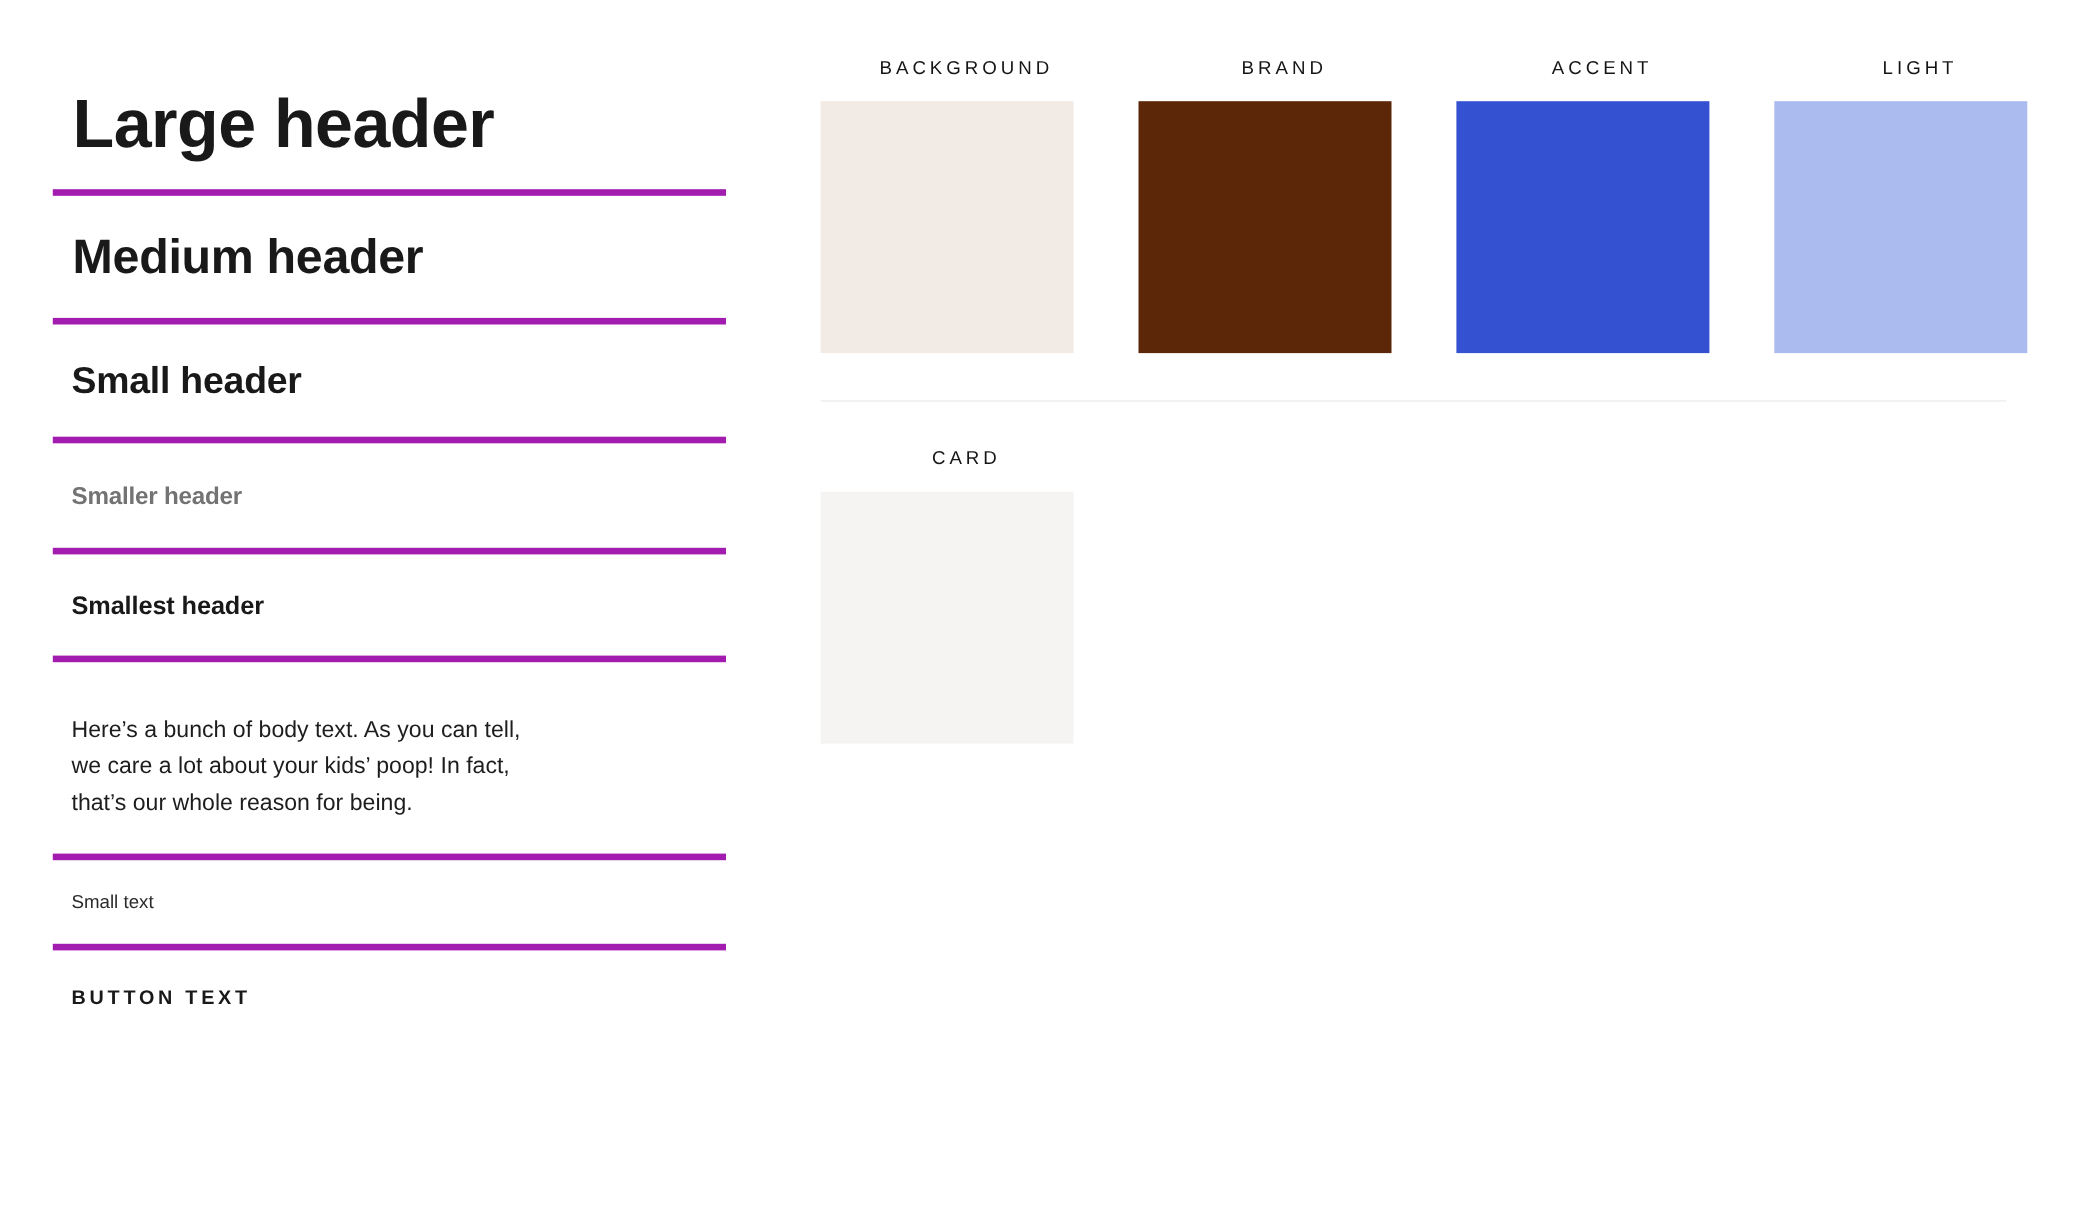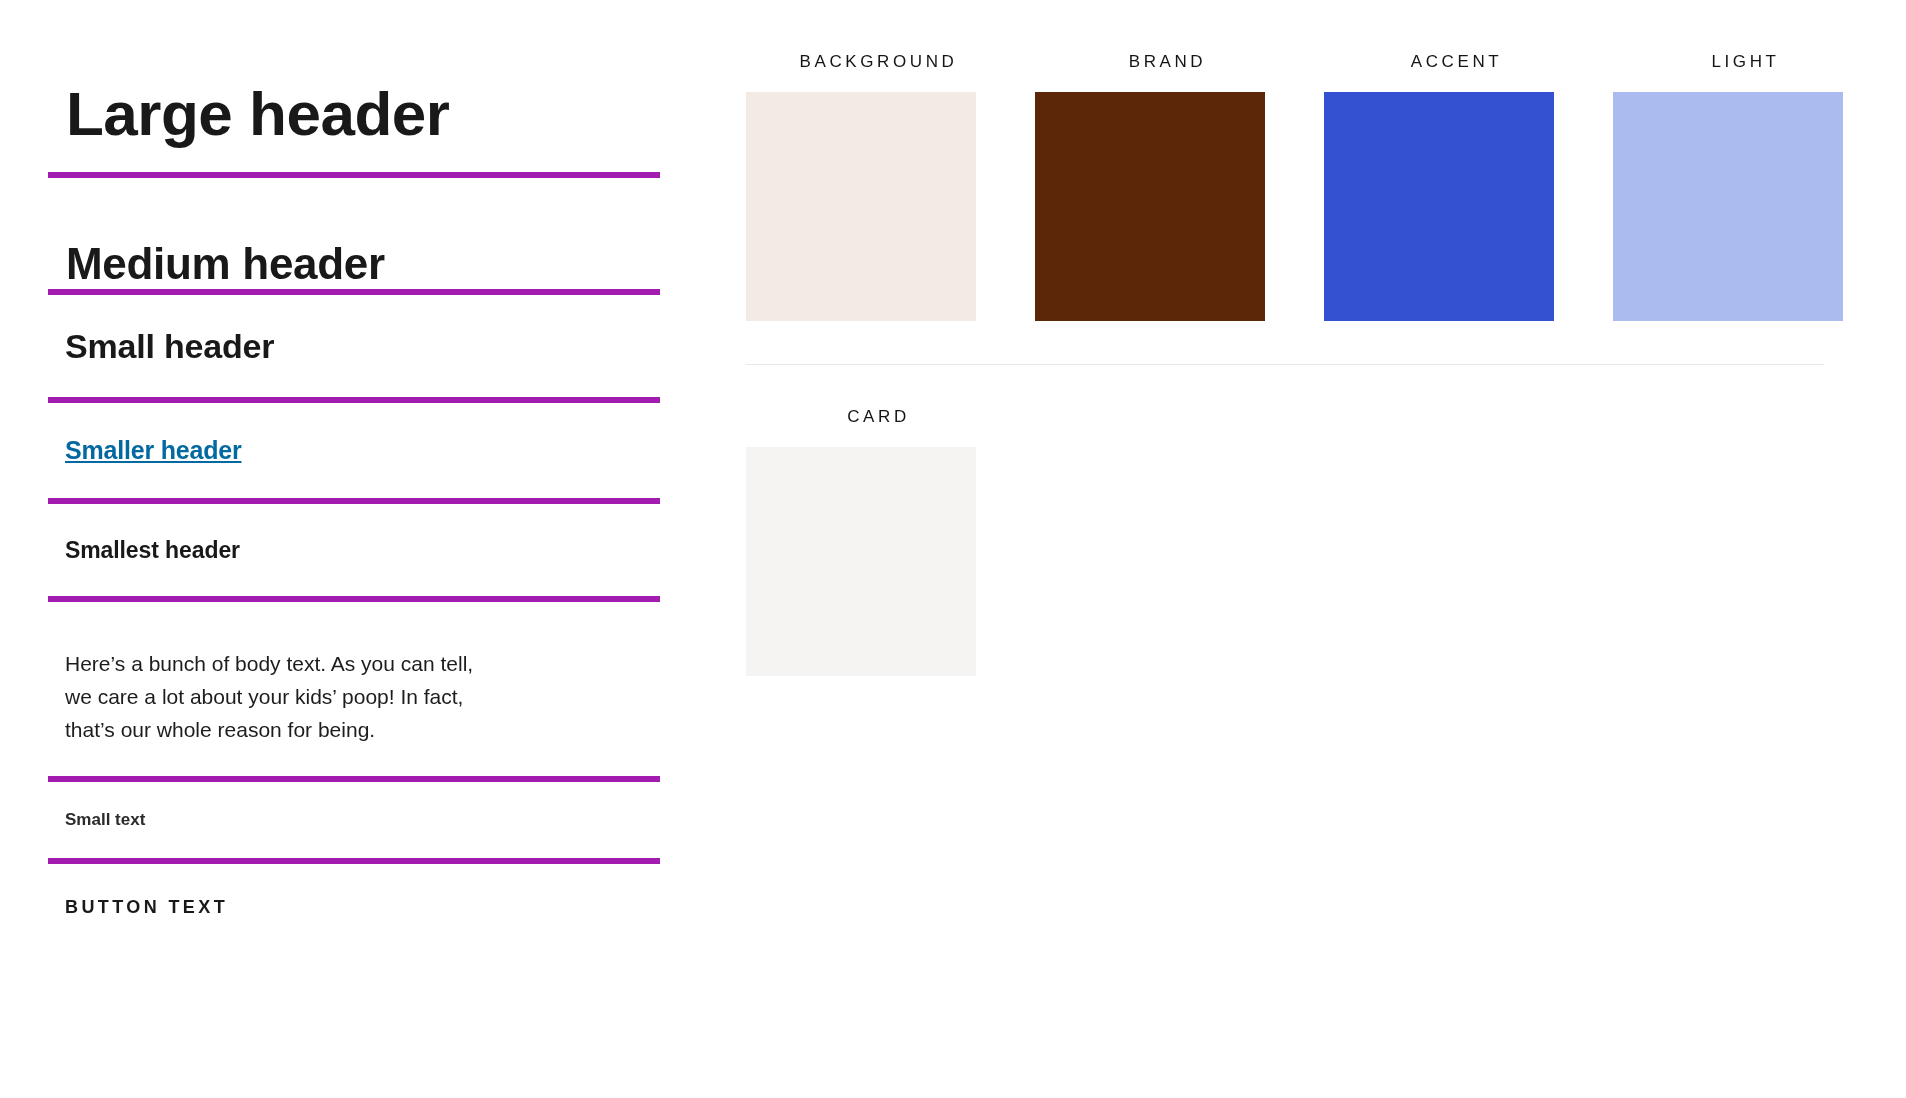--- a/index.html
+++ b/index.html
@@ -47,40 +47,38 @@
     color: #191919;
   }
 
   .type-medium {
     height: 117px;
     font-size: 44px;
     font-weight: 700;
     letter-spacing: -0.3px;
     padding-left: 18px;
     color: #191919;
-    align-items: flex-end;
   }
 
   .type-small {
     height: 108px;
     font-size: 34px;
     font-weight: 700;
     letter-spacing: -0.2px;
     padding-left: 17px;
     color: #191919;
   }
 
   .type-smaller {
     height: 101px;
-    font-size: 25px;
+    font-size: 22px;
     font-weight: 700;
     letter-spacing: -0.2px;
     padding-left: 17px;
-    color: #0369a1;
-    text-decoration: underline;
+    color: #737373;
   }
 
   .type-smallest {
     height: 98px;
     font-size: 23px;
     font-weight: 700;
     letter-spacing: -0.1px;
     padding-left: 17px;
     color: #191919;
   }
@@ -95,21 +93,21 @@
     line-height: 33px;
     font-weight: 400;
     color: #1d1d1d;
     max-width: 420px;
   }
 
   .type-smalltext {
     height: 82px;
     padding-left: 17px;
     font-size: 17px;
-    font-weight: 700;
+    font-weight: 400;
     color: #2b2b2b;
     text-align: right;
   }
 
   .type-button {
     height: 86px;
     padding-left: 17px;
     font-size: 18px;
     font-weight: 700;
     letter-spacing: 3.4px;

